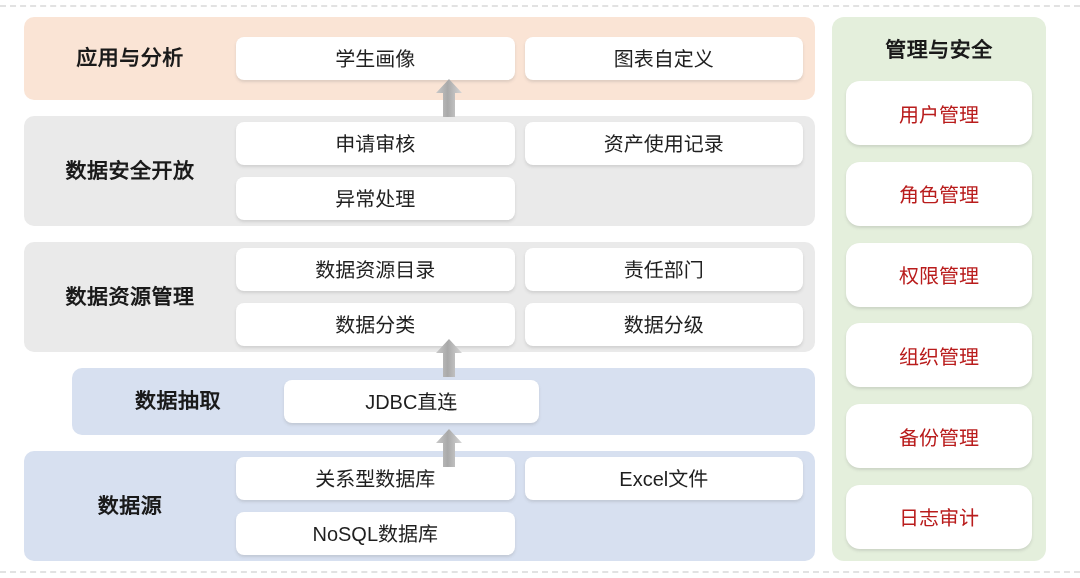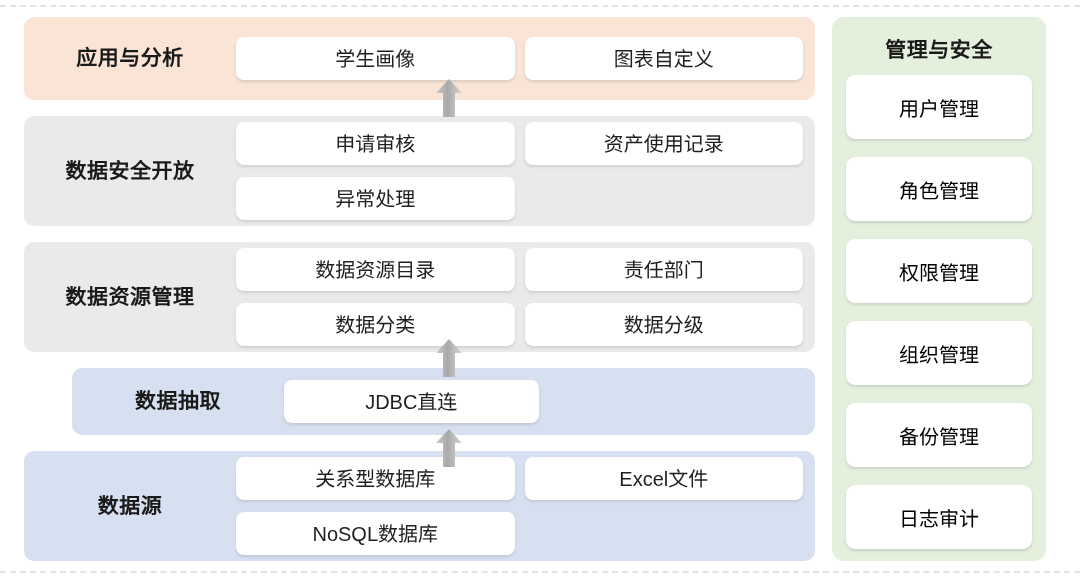--- a/index.html
+++ b/index.html
@@ -95,46 +95,47 @@
     left: 832px;
     top: 17px;
     width: 214px;
     height: 544px;
     box-sizing: border-box;
     background: #e4efdc;
     border-radius: 12px;
     padding: 10px 14px 12px 14px;
     display: flex;
     flex-direction: column;
+    gap: 6px;
   }
   .admin-title {
     text-align: center;
     font-size: 21px;
     font-weight: bold;
     color: #1a1a1a;
     padding: 6px 0 12px 0;
     letter-spacing: 0.5px;
   }
   .admin-list {
     flex: 1 1 auto;
     display: flex;
     flex-direction: column;
     justify-content: space-between;
   }
   .admin-card {
     box-sizing: border-box;
     height: 64px;
     background: #ffffff;
-    border-radius: 9px;
+    border-radius: 14px;
     box-shadow: 0 2px 3px rgba(120,120,120,0.22);
     display: flex;
     align-items: center;
     justify-content: center;
     font-size: 20px;
-    color: #000000;
+    color: #b91c1c;
     font-family: Liberation Serif, serif;
   }
 
   
   .arrow {
     position: absolute;
     width: 28px;
     height: 40px;
     pointer-events: none;
   }

